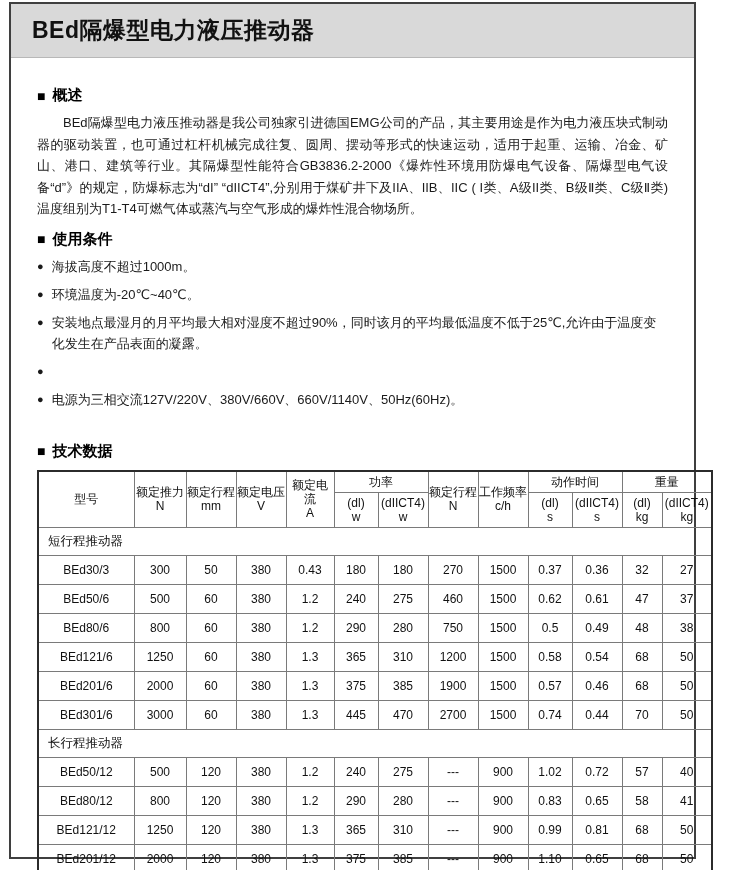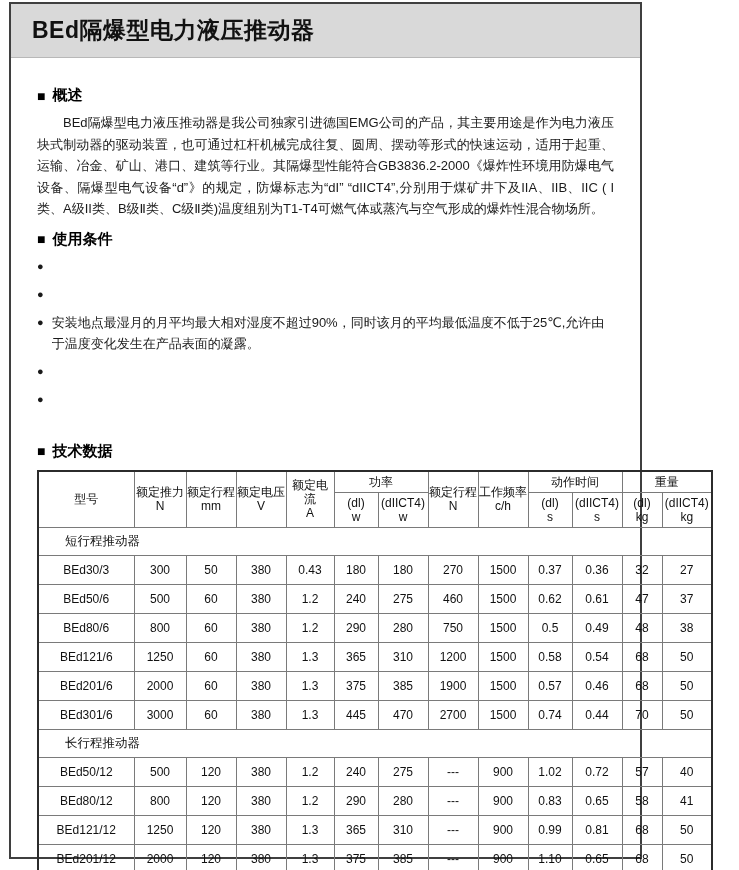--- a/index.html
+++ b/index.html
@@ -1,18 +1,18 @@
 <!DOCTYPE html>
 <html><head>
 <meta charset="utf-8">
 <style>
   * { margin:0; padding:0; box-sizing:border-box; }
   html,body { width:739px; height:870px; background:#ffffff; overflow:hidden;
     font-family:"Liberation Sans","DejaVu Sans",sans-serif; color:#1a1a1a; }
-  .page-frame { position:absolute; left:9px; top:2px; width:633px; height:857px;
+  .page-frame { position:absolute; left:9px; top:2px; width:687px; height:857px;
     border:2px solid #3f3f3f; background:#fff; }
   .title-bar { height:54px; background:#d9d9d9; border-bottom:1px solid #b8b8b8;
     display:flex; align-items:center; padding-left:21px; }
   .page-title { font-size:23px; font-weight:600; letter-spacing:0.5px; color:#111; }
   .content { padding:0 26px; }
   .section-heading { display:flex; align-items:center; gap:7px;
     font-size:15px; font-weight:bold; color:#000; }
   .sec-overview { margin-top:28px; }
   .sec-conditions { margin-top:10px; }
   .sec-tech { margin-top:32px; }
@@ -21,21 +21,21 @@
     text-indent:2em; text-align:justify; }
   .conditions-list { list-style:none; margin-top:6px; }
   .conditions-list li { display:flex; gap:8px; margin:7px 0; font-size:13px; line-height:21px; }
   .bullet { font-size:11px; line-height:21px; flex:0 0 auto; }
   table.tech-table { width:674px; margin-top:9px; border-collapse:collapse;
     table-layout:fixed; border:2px solid #2b2b2b; font-size:12px; }
   table.tech-table th, table.tech-table td { border:1px solid #7a7a7a;
     text-align:center; vertical-align:middle; color:#111; }
   table.tech-table th { font-weight:normal; padding:3px 0; line-height:14px; }
   table.tech-table td { padding:7px 1px; }
-  td.section-label { text-align:left !important; padding:5px 26px !important; font-size:12.5px;margin-left:12px; }
+  td.section-label { text-align:left !important; padding:5px 9px !important; font-size:12.5px;margin-left:12px; }
 </style>
 </head>
 <body>
 
 <div class="page-frame">
   <div class="title-bar">
     <span class="page-title">BEd隔爆型电力液压推动器</span>
   </div>
 
   <div class="content">
@@ -46,33 +46,36 @@
     </div>
     <p class="overview-paragraph">BEd隔爆型电力液压推动器是我公司独家引进德国EMG公司的产品，其主要用途是作为电力液压块式制动器的驱动装置，也可通过杠杆机械完成往复、圆周、摆动等形式的快速运动，适用于起重、运输、冶金、矿山、港口、建筑等行业。其隔爆型性能符合GB3836.2-2000《爆炸性环境用防爆电气设备、隔爆型电气设备“d”》的规定，防爆标志为“dI” “dIICT4”,分别用于煤矿井下及IIA、IIB、IIC ( I类、A级II类、B级Ⅱ类、C级Ⅱ类)温度组别为T1-T4可燃气体或蒸汽与空气形成的爆炸性混合物场所。</p>
 
     <div class="section-heading sec-conditions">
       <span class="marker">■</span>
       <span>使用条件</span>
     </div>
     <ul class="conditions-list">
       <li>
         <span class="bullet">●</span>
-      </li>
-      <li>
-        <span class="bullet">●</span>
+        <span>海拔高度不超过1000m。</span>
+      </li>
+      <li>
+        <span class="bullet">●</span>
+        <span>环境温度为-20℃~40℃。</span>
       </li>
       <li>
         <span class="bullet">●</span>
         <span>安装地点最湿月的月平均最大相对湿度不超过90%，同时该月的平均最低温度不低于25℃,允许由于温度变化发生在产品表面的凝露。</span>
       </li>
       <li>
         <span class="bullet">●</span>
       </li>
       <li>
         <span class="bullet">●</span>
+        <span>电源为三相交流127V/220V、380V/660V、660V/1140V、50Hz(60Hz)。</span>
       </li>
     </ul>
 
     <div class="section-heading sec-tech">
       <span class="marker">■</span>
       <span>技术数据</span>
     </div>
 
     <table class="tech-table">
       <colgroup>

